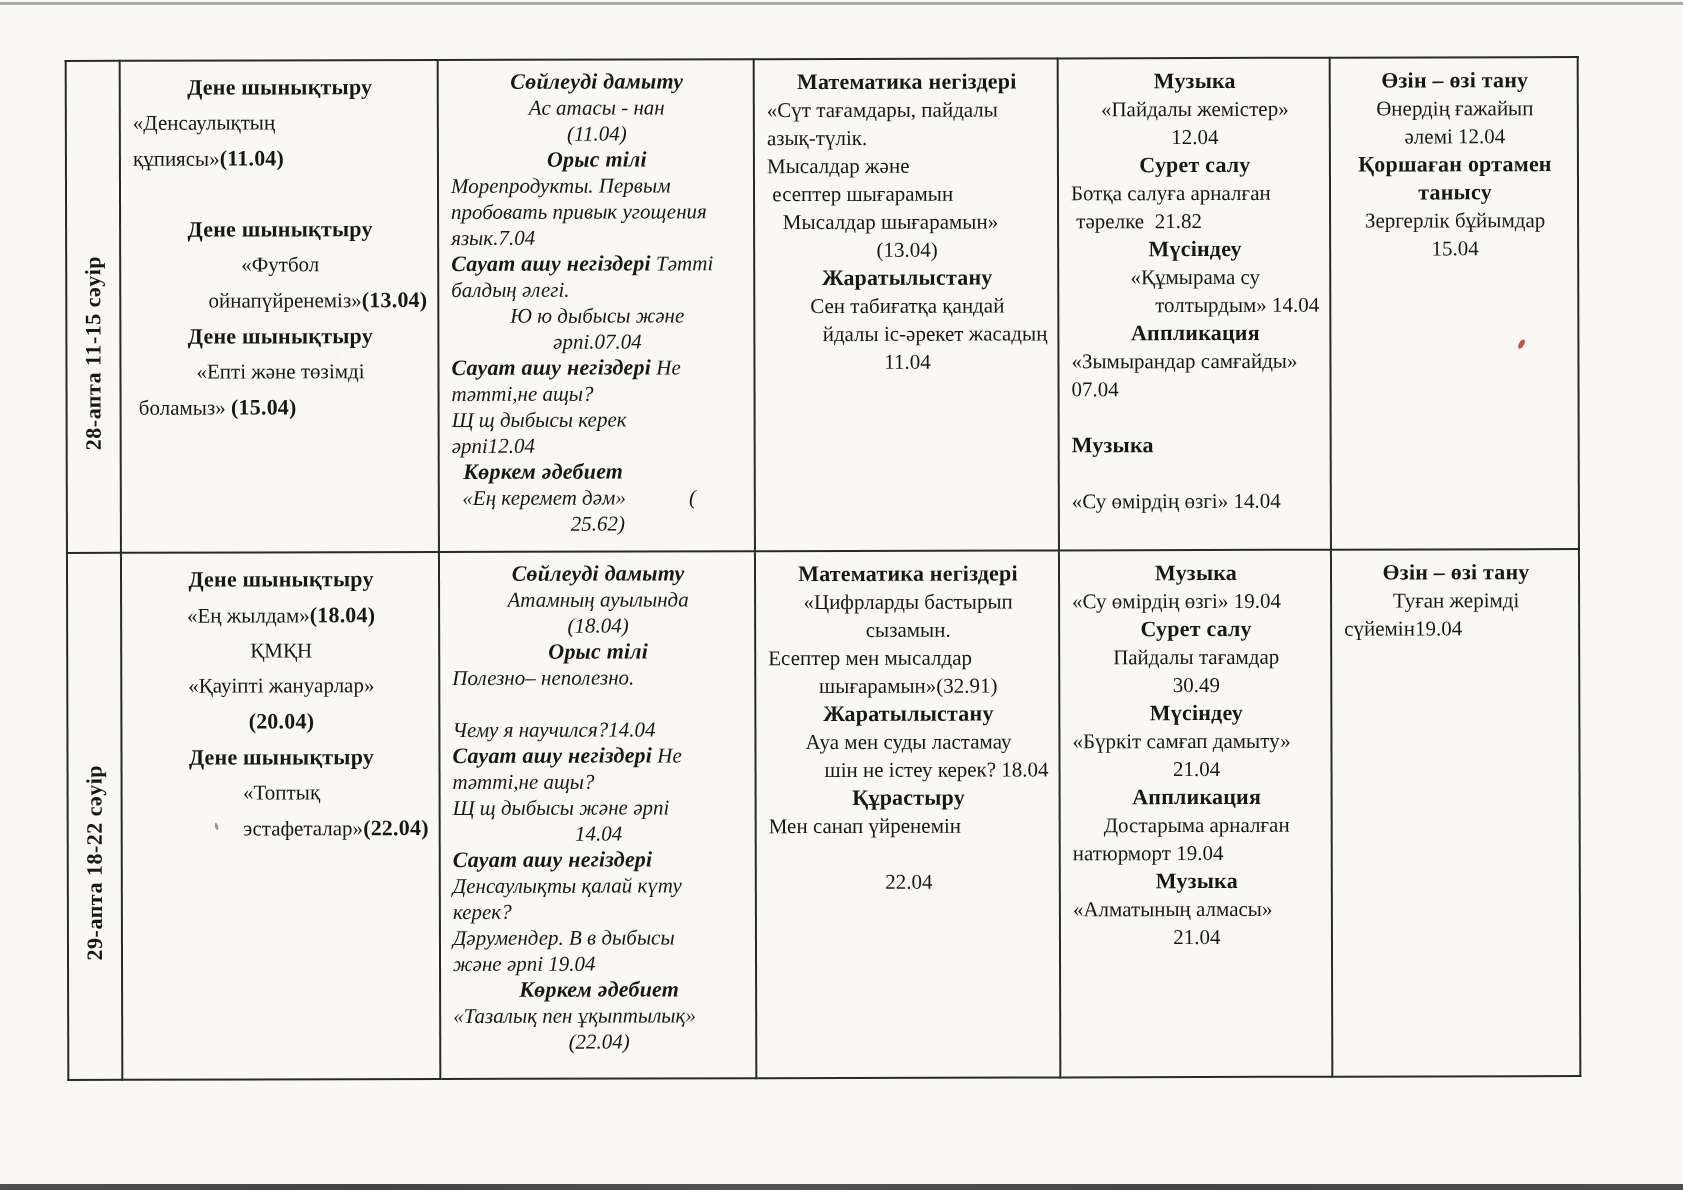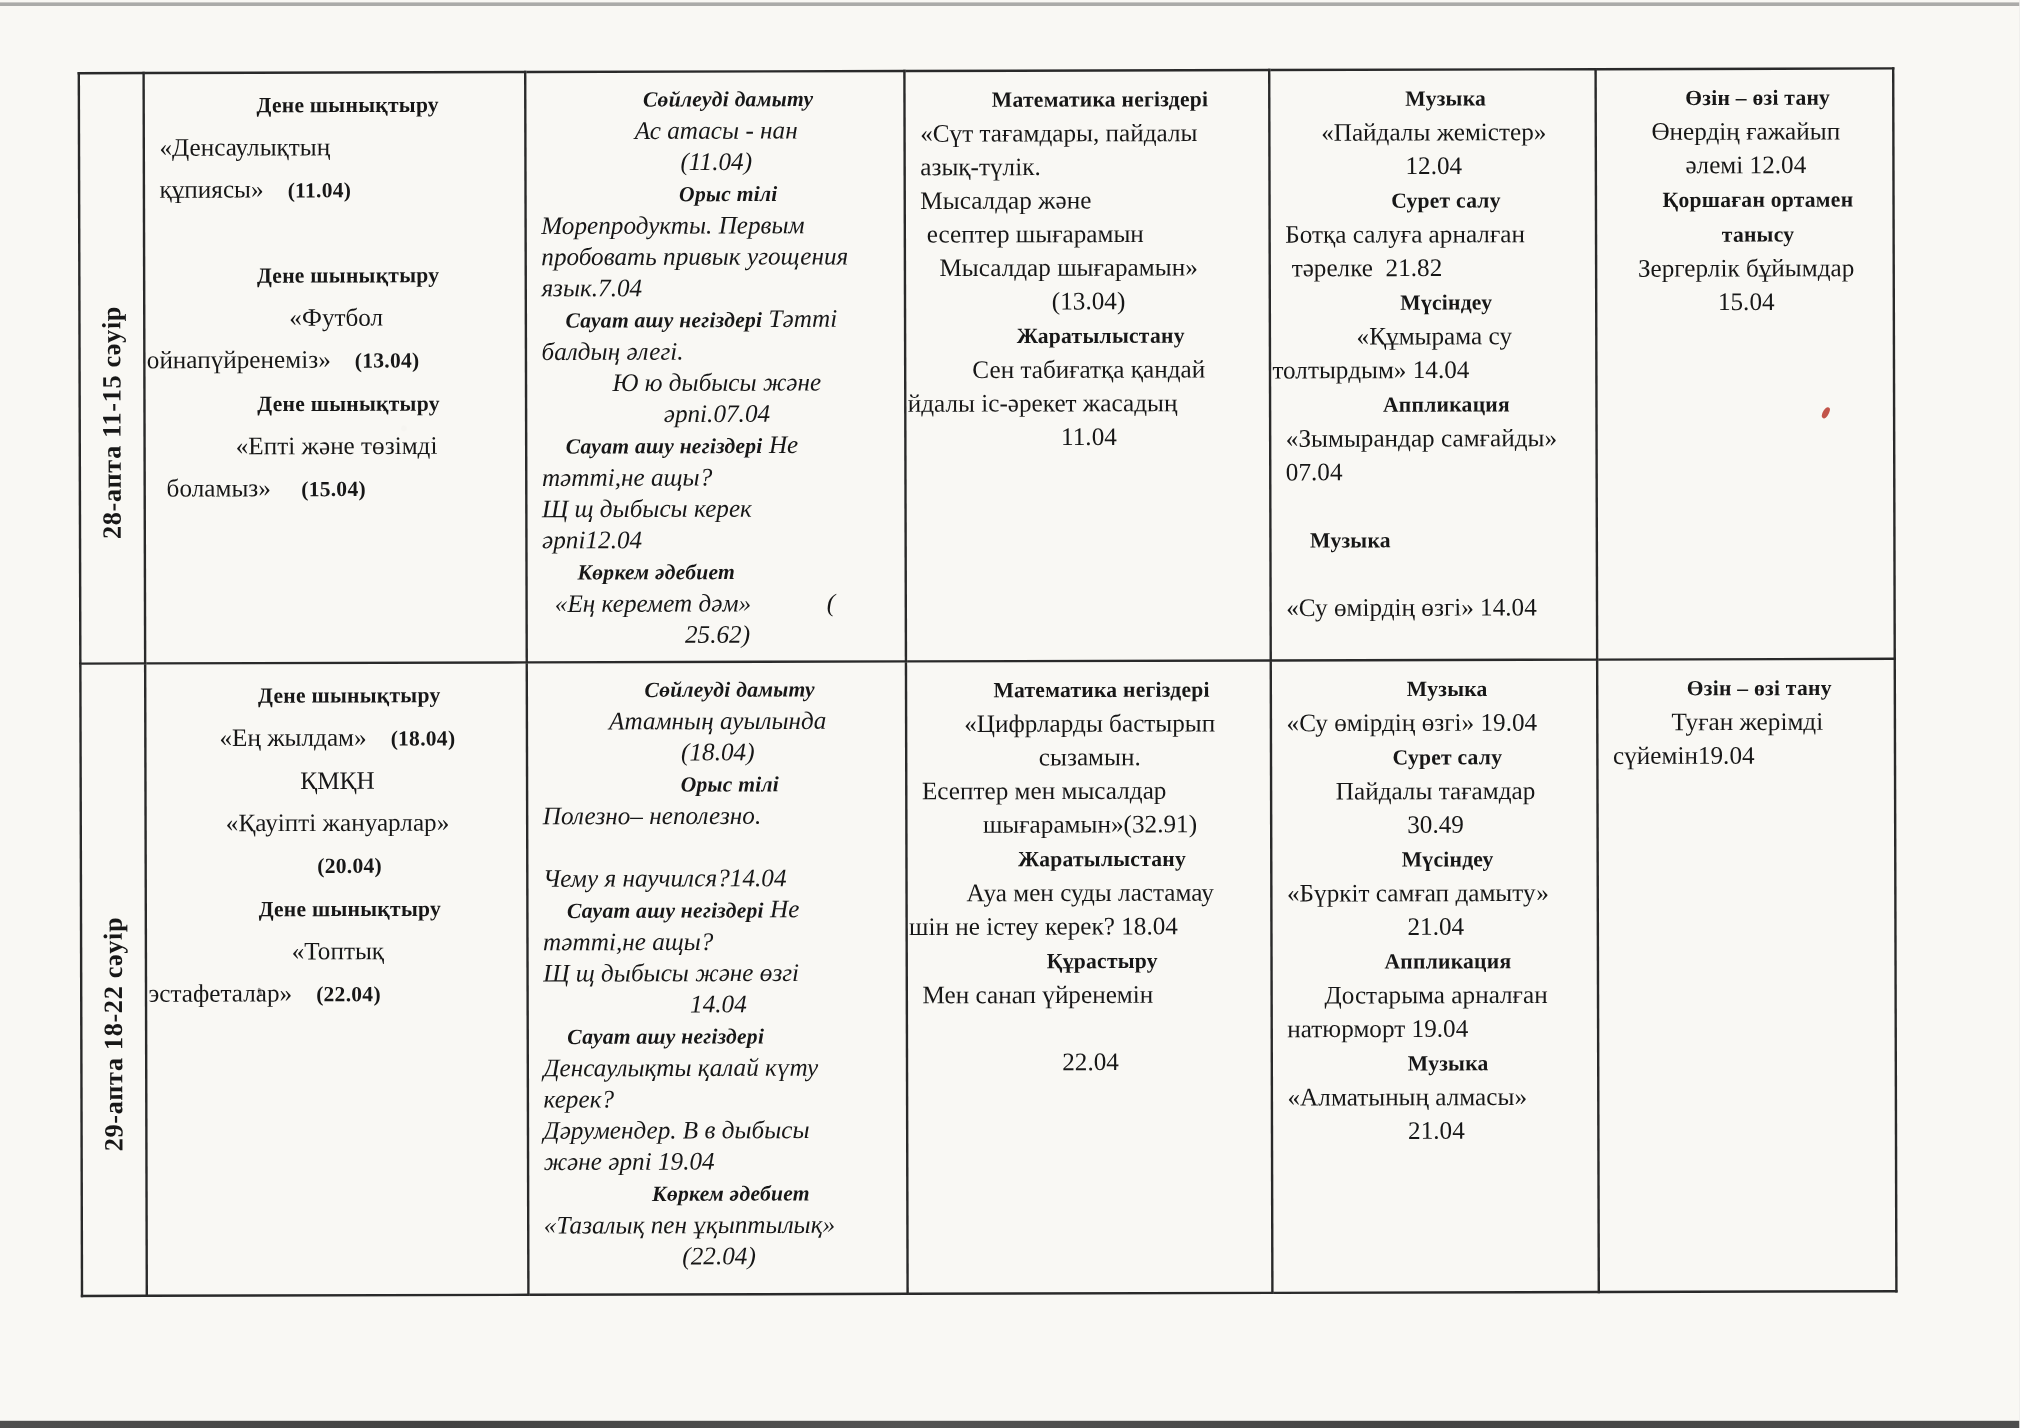--- a/index.html
+++ b/index.html
@@ -43,24 +43,24 @@
     position:relative;top:48px;
     font-weight:bold;font-size:22px;
     letter-spacing:.5px;
     white-space:nowrap;
   }
 
   .cell{font-size:21px;}
   .cell .line{white-space:pre-wrap;line-height:28px;min-height:14px;}
   .cell.c1 .line{line-height:35px;}
   .cell.c2 .line{line-height:26px;font-style:italic;}
-  .cell b{font-size:18px;letter-spacing:.2px;margin-left:20px;}
+  .cell b{font-size:22px;letter-spacing:.2px;}
   .a-c{text-align:center;}
   .a-l{text-align:left;}
-  .a-e{text-align:left;margin-left:-11px;}
+  .a-e{text-align:right;margin-left:-11px;}
 </style>
 </head>
 <body>
 
 <div class="page">
   <div class="scan-top-edge"></div>
   <div class="scan-bottom-edge"></div>
   <div class="red-speck"></div>
   <div class="gray-speck"></div>
 
@@ -164,21 +164,21 @@
           <td class="cell c2">
             <div class="line a-c"><b>Сөйлеуді дамыту</b></div>
             <div class="line a-c"><span>Атамның ауылында</span></div>
             <div class="line a-c"><span>(18.04)</span></div>
             <div class="line a-c"><b>Орыс тілі</b></div>
             <div class="line a-l"><span>Полезно– неполезно.</span></div>
             <div class="line a-l">&nbsp;</div>
             <div class="line a-l"><span>Чему я научился?14.04</span></div>
             <div class="line a-l"><b>Сауат ашу негіздері</b><span> Не</span></div>
             <div class="line a-l"><span>тәтті,не ащы?</span></div>
-            <div class="line a-l"><span>Щ щ дыбысы және өзгі</span></div>
+            <div class="line a-l"><span>Щ щ дыбысы және әрпі</span></div>
             <div class="line a-c"><span>14.04</span></div>
             <div class="line a-l"><b>Сауат ашу негіздері</b></div>
             <div class="line a-l"><span>Денсаулықты қалай күту</span></div>
             <div class="line a-l"><span>керек?</span></div>
             <div class="line a-l"><span>Дәрумендер. В в дыбысы</span></div>
             <div class="line a-l"><span>және әрпі 19.04</span></div>
             <div class="line a-c"><b>Көркем әдебиет</b></div>
             <div class="line a-l"><span>«Тазалық пен ұқыптылық»</span></div>
             <div class="line a-c"><span>(22.04)</span></div>
           </td>

